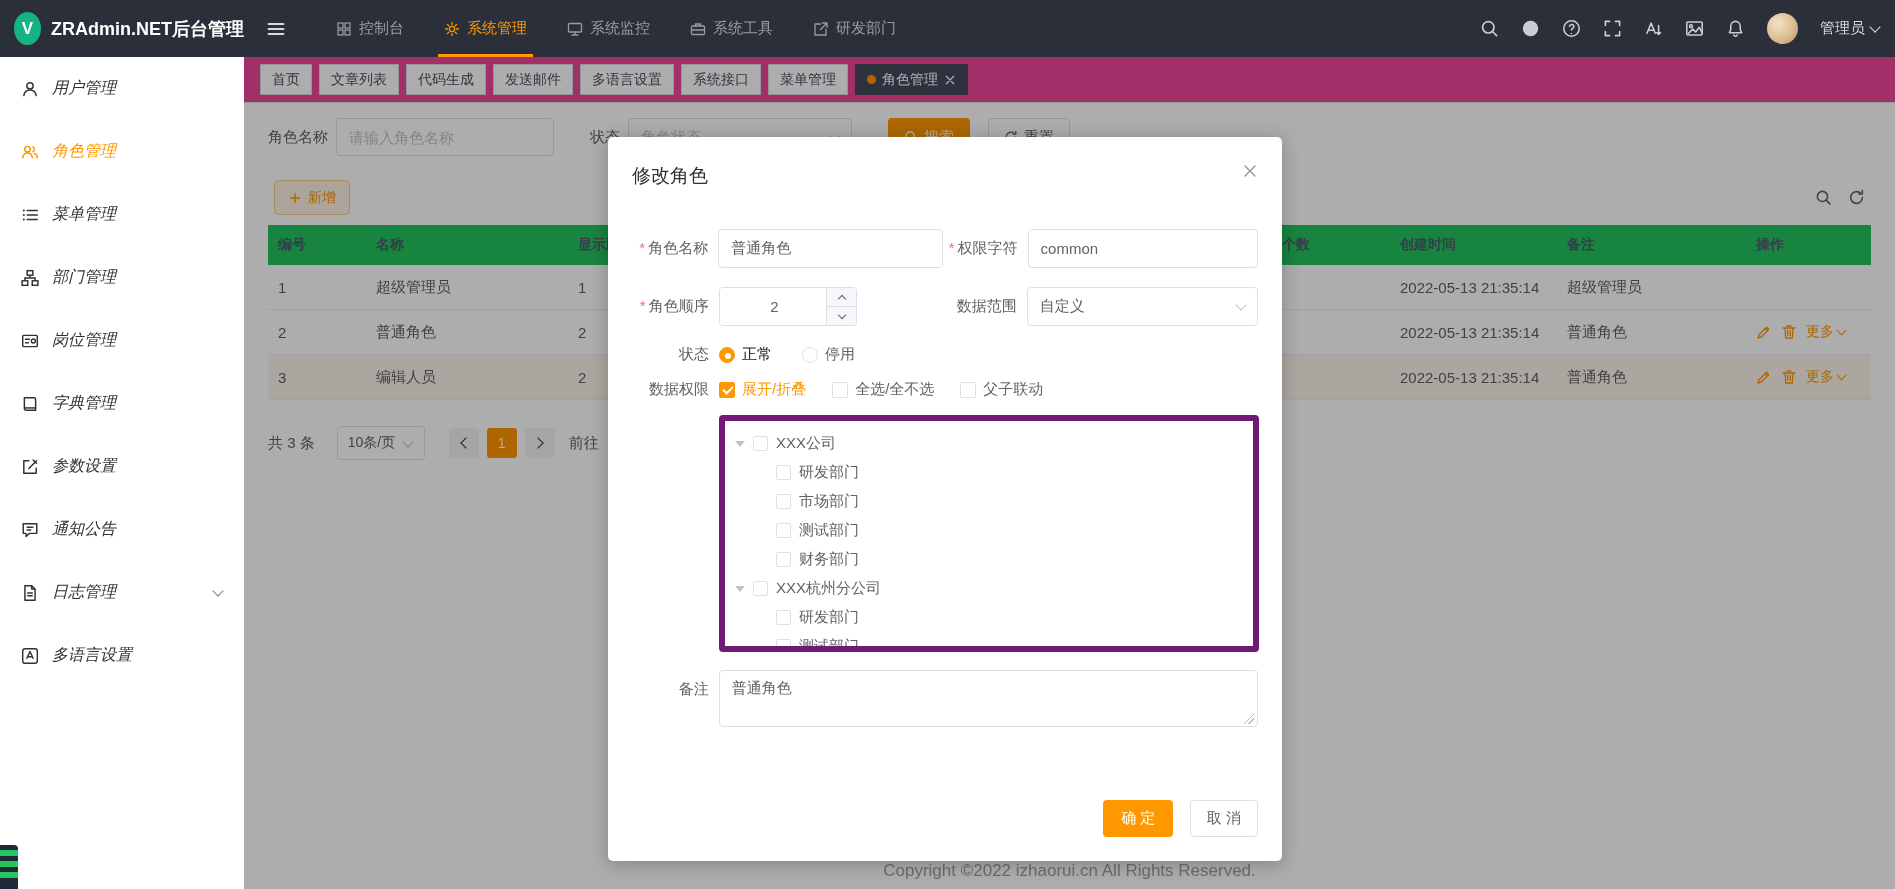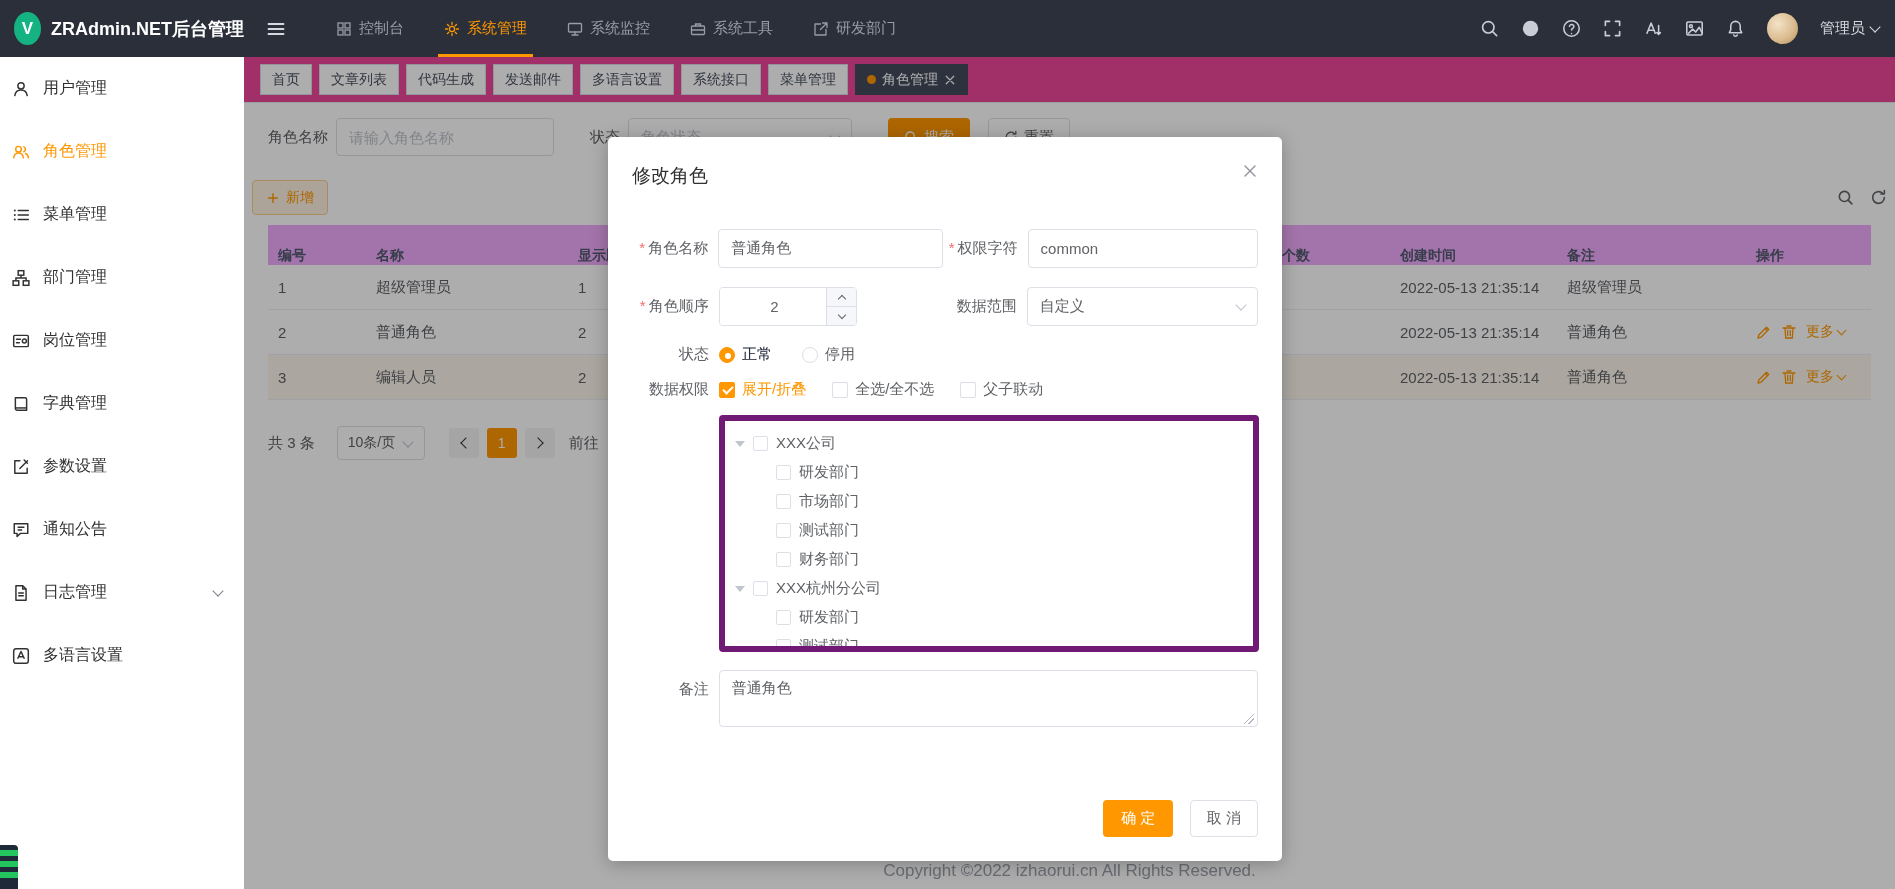--- a/index.html
+++ b/index.html
@@ -20,21 +20,21 @@
   .nav-item .ic{width:16px;height:16px;}
   .nav-item.active{color:#ff9700;}
   .nav-item.active::after{content:"";position:absolute;left:14px;right:14px;bottom:0;height:3px;background:#ff9700;}
   .topbar-right{margin-left:auto;display:flex;align-items:center;gap:22px;padding-right:16px;color:#c9cdd6;}
   .tb-icon{width:19px;height:19px;cursor:pointer;}
   .avatar{width:31px;height:31px;border-radius:50%;background:radial-gradient(circle at 35% 35%,#f3e3c8,#d9b98c 60%,#b08b57);flex:0 0 auto;cursor:pointer;}
   .user-name{display:flex;align-items:center;gap:6px;font-size:15px;color:#d7dae0;cursor:pointer;white-space:nowrap;}
   .chev{display:inline-block;width:7px;height:7px;border-right:1.5px solid currentColor;border-bottom:1.5px solid currentColor;transform:rotate(45deg);margin-top:-3px;}
   
   .sidebar{position:absolute;left:0;top:57px;width:244px;bottom:0;background:#fff;z-index:5;}
-  .side-item{height:63px;display:flex;align-items:center;padding:0 22px 0 12px;gap:13px;font-size:16px;color:#303133;cursor:pointer;}
+  .side-item{height:63px;display:flex;align-items:center;padding:0 22px 0 21px;gap:13px;font-size:16px;color:#303133;cursor:pointer;font-style:italic;}
   .side-item .ic{width:18px;height:18px;}
   .side-item.active{color:#ff9700;}
   .side-item .sub-arrow{margin-left:auto;color:#7a7f88;}
   
   .main{position:absolute;left:244px;top:57px;right:0;bottom:0;background:#fff;overflow:hidden;}
   .tags-bar{height:45px;display:flex;align-items:center;padding-left:16px;gap:7px;border-bottom:1px solid #e4e7ea;background:#ec4899;}
   .tab{height:31px;box-sizing:border-box;display:flex;align-items:center;gap:6px;padding:0 11px;border:1px solid #d8dce5;background:#fff;color:#495060;font-size:14px;cursor:pointer;white-space:nowrap;}
   .tab.active{background:#454b5c;border-color:#454b5c;color:#fff;}
   .tab-dot{width:9px;height:9px;border-radius:50%;background:#ff9700;}
   .tab-close{width:12px;height:12px;color:#fff;}
@@ -43,27 +43,27 @@
   .f-input{width:218px;height:38px;box-sizing:border-box;margin-left:8px;border:1px solid #dcdfe6;border-radius:4px;padding:0 12px;font-size:15px;color:#606266;outline:none;font-family:inherit;}
   .f-input::placeholder{color:#c0c4cc;}
   .f-select{width:224px;height:38px;box-sizing:border-box;margin-left:8px;border:1px solid #dcdfe6;border-radius:4px;display:flex;align-items:center;padding:0 12px;position:relative;cursor:pointer;background:#fff;}
   .f-select .ph{color:#c0c4cc;font-size:15px;}
   .sel-arrow{position:absolute;right:12px;color:#c0c4cc;}
   .ml36{margin-left:36px;} .ml18{margin-left:18px;}
   .btn{display:flex;align-items:center;gap:6px;border-radius:4px;font-size:15px;cursor:pointer;border:1px solid transparent;box-sizing:border-box;white-space:nowrap;}
   .btn .ic{width:14px;height:14px;}
   .btn-search{height:38px;padding:0 15px;background:#ff9700;color:#fff;}
   .btn-reset{height:38px;padding:0 15px;background:#fff;border-color:#dcdfe6;color:#606266;}
-  .toolbar-row{margin:24px 8px 0;display:flex;align-items:center;}
+  .toolbar-row{margin:24px 30px 0;display:flex;align-items:center;}
   .btn-add{height:35px;padding:0 13px;font-size:14px;background:#fef2e0;border-color:#fbcf8f;color:#ff9700;}
   .tool-icons{margin-left:auto;display:flex;gap:16px;color:#5f6368;}
   .tool-icons .ic{width:17px;height:17px;cursor:pointer;}
   
   .table{margin:10px 24px 0;}
-  .thead{display:flex;align-items:flex-end;height:40px;background:#f0abfc;color:#515a6e;font-weight:bold;font-size:14px;}
+  .thead{display:flex;align-items:center;height:40px;background:#22c55e;color:#515a6e;font-weight:bold;font-size:14px;}
   .trow{display:flex;align-items:center;height:44px;border-bottom:1px solid #ebeef5;color:#606266;font-size:15px;}
   .trow.highlight{background:#fdf6ec;}
   .c1,.c2,.c3,.c4,.c5,.c6,.c7,.c8{box-sizing:border-box;padding-left:10px;overflow:hidden;white-space:nowrap;}
   .c1{width:98px;}.c2{width:202px;}.c3{width:195px;}.c4{width:481px;}.c5{width:146px;}.c6{width:167px;}.c7{width:189px;}.c8{width:125px;}
   .actions{display:flex;align-items:center;gap:9px;color:#ff9700;font-size:14px;}
   .actions .ic{width:16px;height:16px;cursor:pointer;}
   .act-more{display:flex;align-items:center;gap:4px;cursor:pointer;}
   .act-more .chev{width:6px;height:6px;}
   
   .pager{margin:26px 0 0 24px;display:flex;align-items:center;color:#606266;font-size:15px;}

